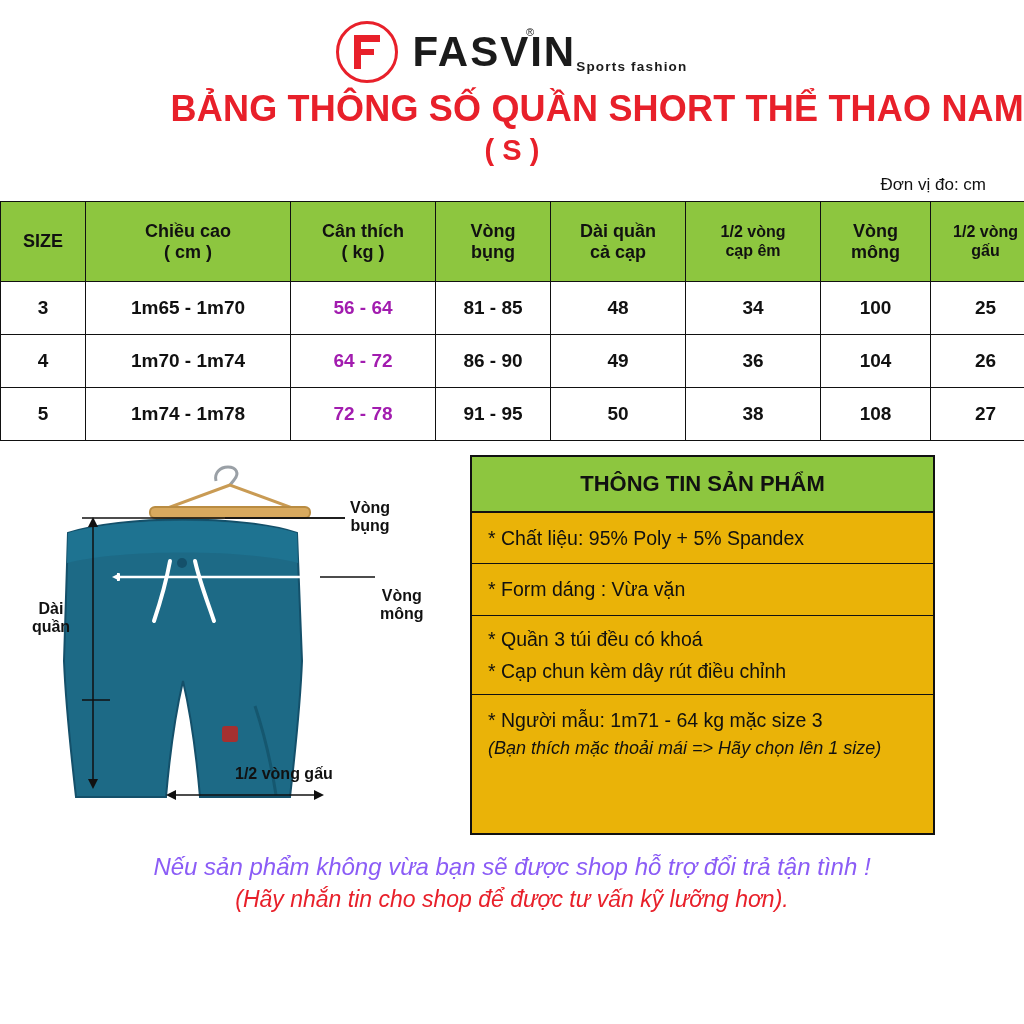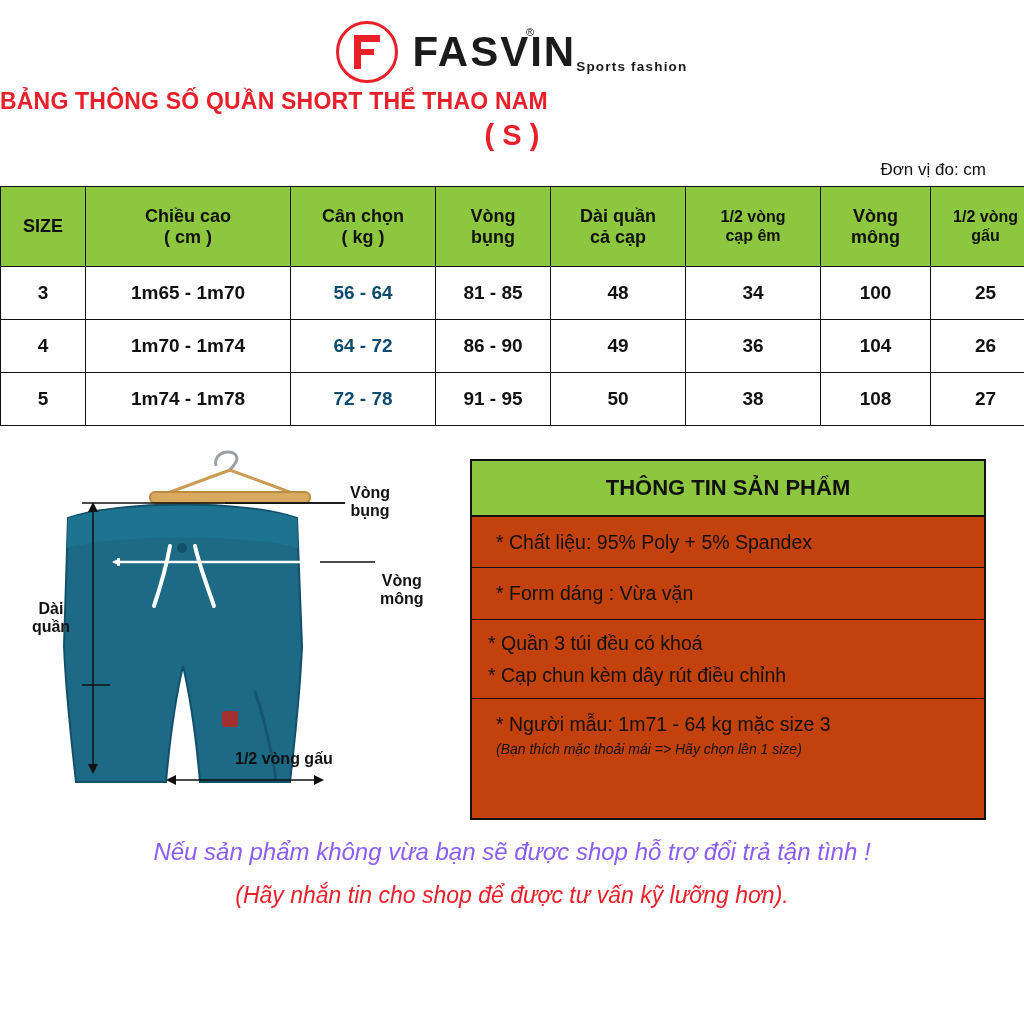--- a/index.html
+++ b/index.html
@@ -62,23 +62,23 @@
   }
   .logo-sub {
     font-size: 13.5px;
     font-weight: bold;
     letter-spacing: 1.2px;
     color: #1b1b1b;
   }
 
   
   .main-title {
-    text-align: left;
+    text-align: right;
     color: #e8202a;
-    font-size: 23px;
+    font-size: 36px;
     font-weight: bold;
     letter-spacing: .2px;
     margin-top: 6px;
   }
   .sub-title {
     text-align: center;
     color: #e8202a;
     font-size: 29px;
     font-weight: bold;
     margin-top: 4px;
@@ -110,62 +110,61 @@
     height: 80px;
     padding: 4px 2px;
     line-height: 1.15;
   }
   .size-table thead th.small { font-size: 16px; }
   .size-table tbody td {
     height: 53px;
     font-size: 19px;
     font-weight: bold;
   }
-  .size-table tbody td.weight { color: #0c4a6e; }
+  .size-table tbody td.weight { color: #a21caf; }
 
   
   .lower {
     display: flex;
     margin-top: 14px;
     padding: 0 20px;
     gap: 10px;
   }
   .diagram {
     position: relative;
     width: 440px;
     height: 380px;
   }
   .info-box {
-    width: 516px;
+    width: 465px;
     border: 2px solid #111;
-    background: #c2410c;
-    margin-top: 19px;
+    background: #eab308;
   }
   .info-head {
     background: #8dc63f;
     text-align: center;
     font-size: 22px;
     font-weight: bold;
     color: #111;
     padding: 14px 0;
     border-bottom: 2px solid #111;
   }
   .info-row {
-    padding: 12px 24px;
+    padding: 12px 16px;
     font-size: 19.5px;
     color: #111;
     border-bottom: 1.5px solid #111;
     line-height: 1.35;
   }
   .info-row:last-child { border-bottom: none; }
   .info-row.tight { padding: 10px 16px 6px 16px; border-bottom: none; }
   .info-row.tight2 { padding: 0 32px 10px 16px; }
   .info-note {
     font-style: italic;
-    font-size: 14px;
+    font-size: 18px;
     display: block;
     margin-top: 2px;
   }
 
   
   .hanger {
     position: absolute;
     left: 120px; top: 8px;
     width: 180px; height: 60px;
   }
@@ -177,39 +176,39 @@
   .lbl {
     position: absolute;
     font-size: 16px;
     font-weight: bold;
     color: #111;
     line-height: 1.15;
     text-align: center;
   }
   .lbl-bung { left: 330px; top: 44px; }
   .lbl-mong { left: 360px; top: 132px; }
-  .lbl-dai  { left: 0px;  top: 160px; width: 62px; }
+  .lbl-dai  { left: 0px;  top: 145px; width: 62px; }
   .lbl-gau  { left: 215px; top: 310px; }
 
   
   .footer {
     text-align: center;
     margin-top: 18px;
   }
   .footer-main {
     color: #8b5cf6;
     font-size: 24px;
     font-style: italic;
     font-weight: 500;
   }
   .footer-sub {
     color: #e8202a;
     font-size: 23px;
     font-style: italic;
-    margin-top: 16px;
+    margin-top: 5px;
   }
 </style>
 </head>
 <body>
 
 <div class="page">
 
   <div class="logo-row">
     <div class="logo-mark"></div>
     <div class="logo-text">
@@ -236,21 +235,21 @@
     <thead>
       <tr>
         <th>
           <div>SIZE</div>
         </th>
         <th>
           <div>Chiều cao</div>
           <div>( cm )</div>
         </th>
         <th>
-          <div>Cân chọn</div>
+          <div>Cân thích</div>
           <div>( kg )</div>
         </th>
         <th>
           <div>Vòng</div>
           <div>bụng</div>
         </th>
         <th>
           <div>Dài quần</div>
           <div>cả cạp</div>
         </th>

